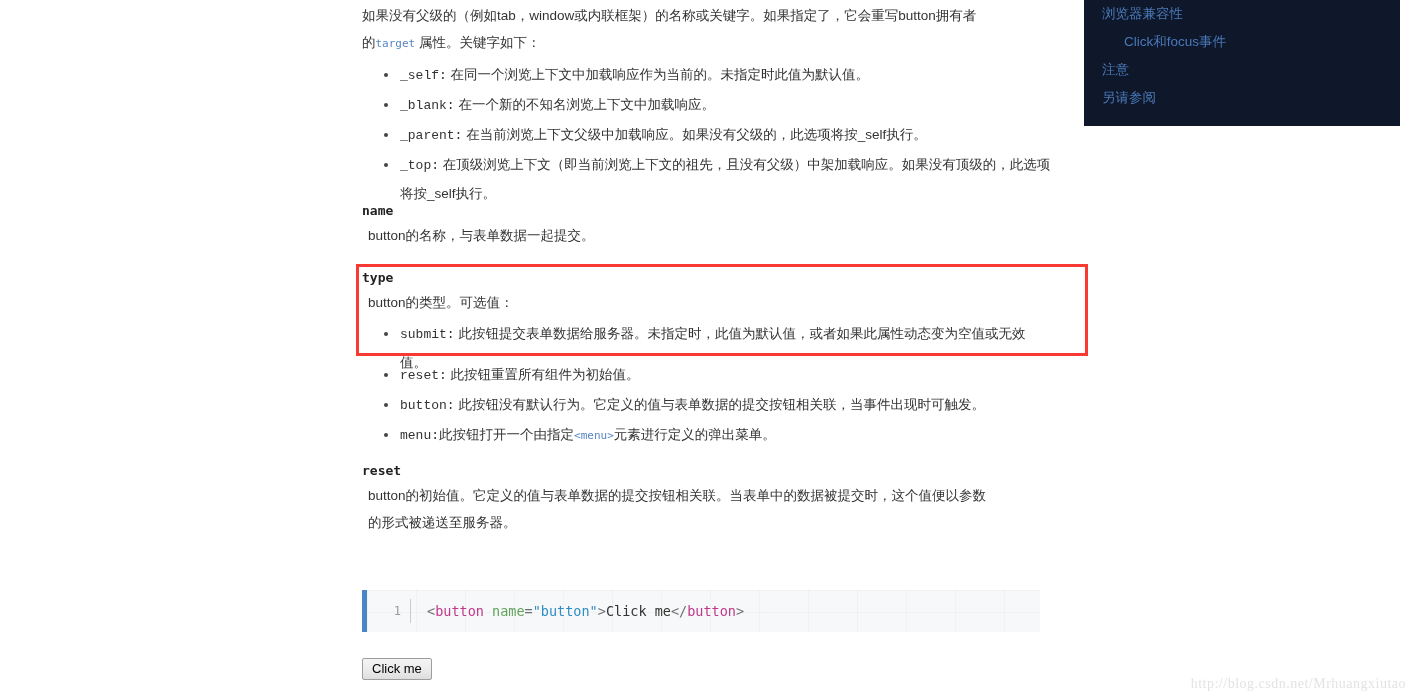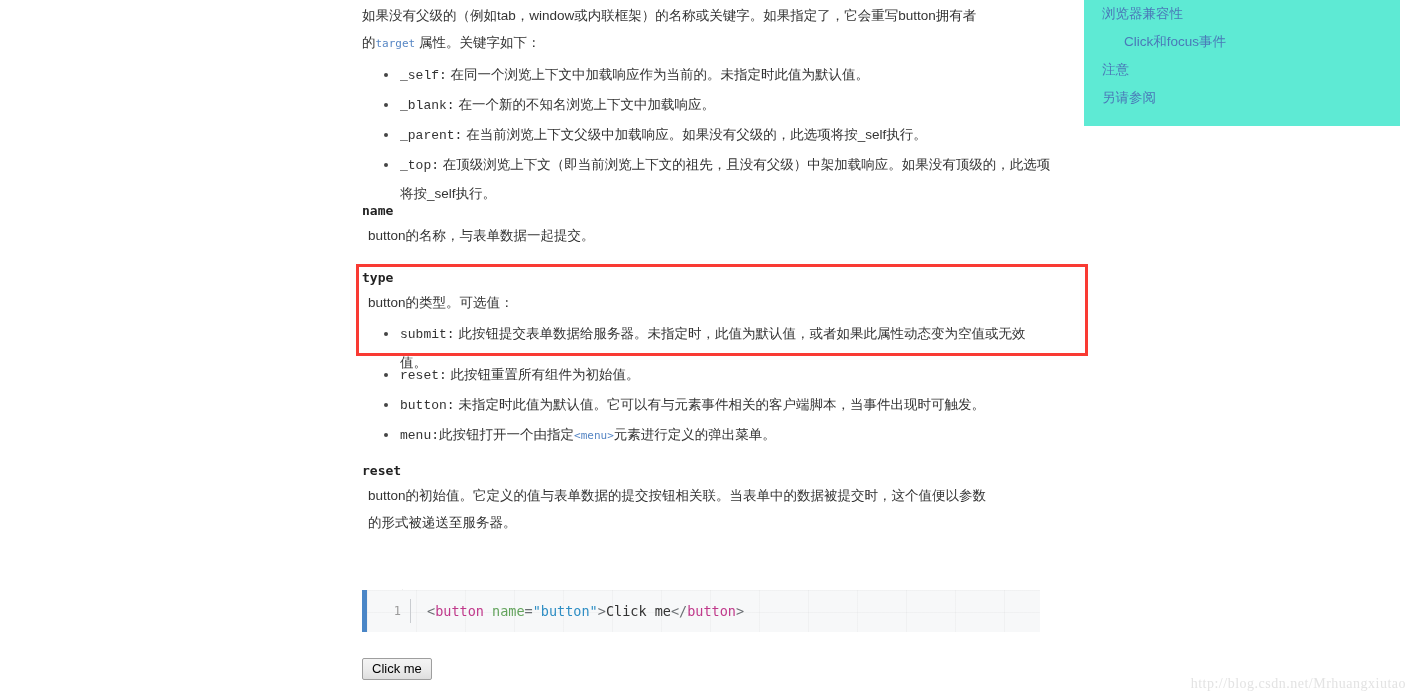--- a/index.html
+++ b/index.html
@@ -16,21 +16,21 @@
     position: relative;
   }
 
   
   #toc-sidebar {
     position: absolute;
     left: 1084px;
     top: 0px;
     width: 316px;
     height: 126px;
-    background: #5eead4;
+    background: #0f172a;
     box-sizing: border-box;
     padding: 0;
   }
   .toc-link {
     display: block;
     color: #4a79b8;
     font-size: 13.5px;
     line-height: 28px;
     text-decoration: none;
     padding-left: 18px;
@@ -256,21 +256,21 @@
   </div>
 
   <div id="type-rest">
     <ul class="kw-list">
       <li>
         <span class="mono">reset:</span>
         <span>此按钮重置所有组件为初始值。</span>
       </li>
       <li>
         <span class="mono">button:</span>
-        <span>未指定时此值为默认值。它可以有与元素事件相关的客户端脚本，当事件出现时可触发。</span>
+        <span>此按钮没有默认行为。它定义的值与表单数据的提交按钮相关联，当事件出现时可触发。</span>
       </li>
       <li>
         <span class="mono">menu:</span><span>此按钮打开一个由指定</span><a class="code-link" href="#">&lt;menu&gt;</a><span>元素进行定义的弹出菜单。</span>
       </li>
     </ul>
   </div>
 
   <div id="value-block">
     <div class="dt-term">reset</div>
     <div class="dd-para dd-indent">

